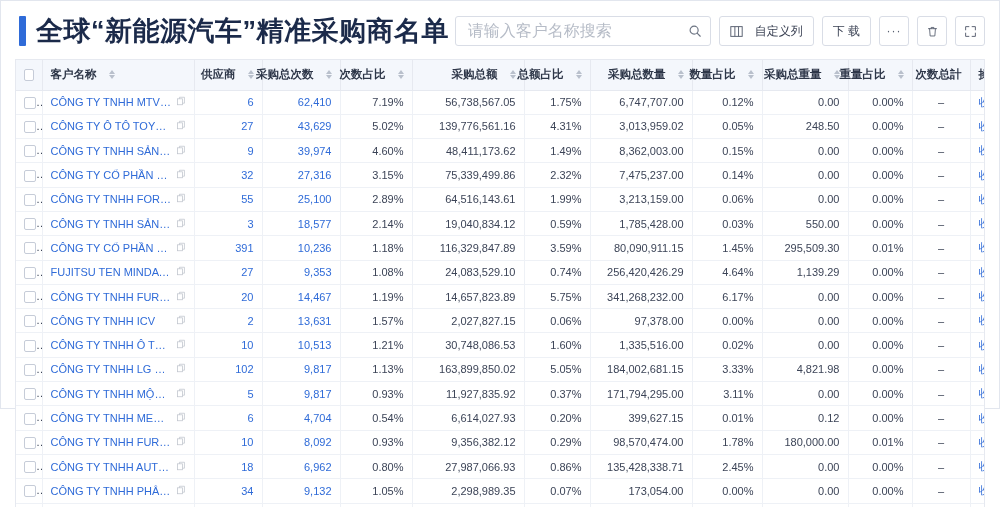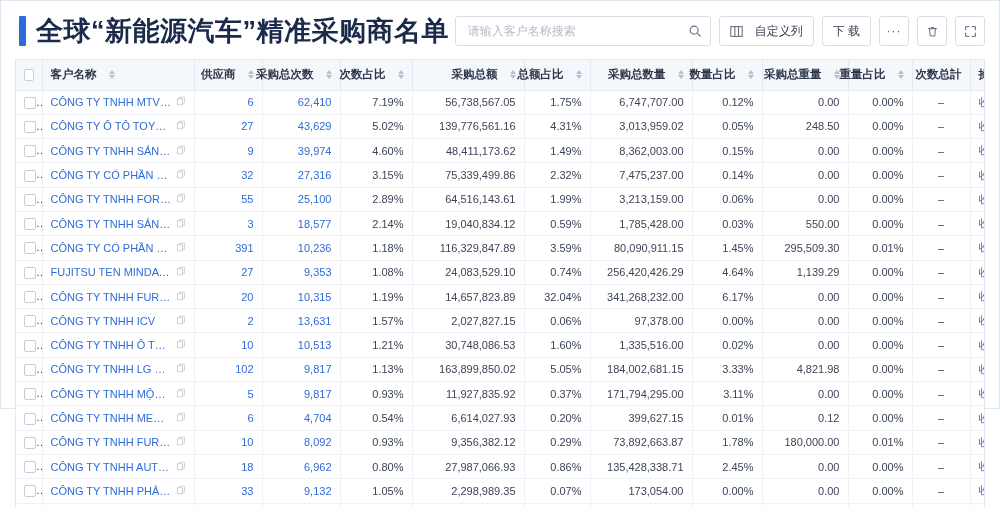--- a/index.html
+++ b/index.html
@@ -57,21 +57,21 @@
     border-radius: 3px;
     display: flex;
     align-items: center;
     padding: 0 8px 0 10px;
     background: #fff;
   }
   .search-box input {
     border: none;
     outline: none;
     flex: 1;
-    font-size: 12px;
+    font-size: 16px;
     color: #333;
     font-family: "Liberation Sans", sans-serif;
     background: transparent;
   }
   .search-box input::placeholder { color: #b6bcc7; }
   .icon-svg { display: block; }
 
   .btn {
     height: 30px;
     border: 1px solid #d9dde6;
@@ -605,24 +605,24 @@
             <td class="left">
               <div class="name-cell">
                 <span class="cust-name">CÔNG TY TNHH FURUKAWA A...</span>
                 <span class="copy-ico"><svg width="10" height="10" viewBox="0 0 16 16">
                     <rect x="2.5" y="4.5" width="8" height="9.5" fill="none" stroke="#8a93a3" stroke-width="1.2"></rect>
                     <path d="M5.5 4.5V2h8v9.5h-3" fill="none" stroke="#8a93a3" stroke-width="1.2"></path>
                   </svg></span>
               </div>
             </td>
             <td><span class="num-link">20</span></td>
-            <td><span class="num-link">10,315</span></td>
+            <td><span class="num-link">14,467</span></td>
             <td>1.19%</td>
             <td>14,657,823.89</td>
-            <td>32.04%</td>
+            <td>5.75%</td>
             <td>341,268,232.00</td>
             <td>6.17%</td>
             <td>0.00</td>
             <td>0.00%</td>
             <td class="center">–</td>
             <td class="left">
               <div class="op-cell">
                 <span class="fav">收藏</span>
               </div>
             </td>
@@ -771,21 +771,21 @@
                     <rect x="2.5" y="4.5" width="8" height="9.5" fill="none" stroke="#8a93a3" stroke-width="1.2"></rect>
                     <path d="M5.5 4.5V2h8v9.5h-3" fill="none" stroke="#8a93a3" stroke-width="1.2"></path>
                   </svg></span>
               </div>
             </td>
             <td><span class="num-link">10</span></td>
             <td><span class="num-link">8,092</span></td>
             <td>0.93%</td>
             <td>9,356,382.12</td>
             <td>0.29%</td>
-            <td>73,892,663.87</td>
+            <td>98,570,474.00</td>
             <td>1.78%</td>
             <td>180,000.00</td>
             <td>0.01%</td>
             <td class="center">–</td>
             <td class="left">
               <div class="op-cell">
                 <span class="fav">收藏</span>
               </div>
             </td>
           </tr>
@@ -820,21 +820,21 @@
             <td class="left"><span class="chk"></span></td>
             <td class="left">
               <div class="name-cell">
                 <span class="cust-name">CÔNG TY TNHH PHÂN PHỐI T...</span>
                 <span class="copy-ico"><svg width="10" height="10" viewBox="0 0 16 16">
                     <rect x="2.5" y="4.5" width="8" height="9.5" fill="none" stroke="#8a93a3" stroke-width="1.2"></rect>
                     <path d="M5.5 4.5V2h8v9.5h-3" fill="none" stroke="#8a93a3" stroke-width="1.2"></path>
                   </svg></span>
               </div>
             </td>
-            <td><span class="num-link">33</span></td>
+            <td><span class="num-link">34</span></td>
             <td><span class="num-link">9,132</span></td>
             <td>1.05%</td>
             <td>2,298,989.35</td>
             <td>0.07%</td>
             <td>173,054.00</td>
             <td>0.00%</td>
             <td>0.00</td>
             <td>0.00%</td>
             <td class="center">–</td>
             <td class="left">

